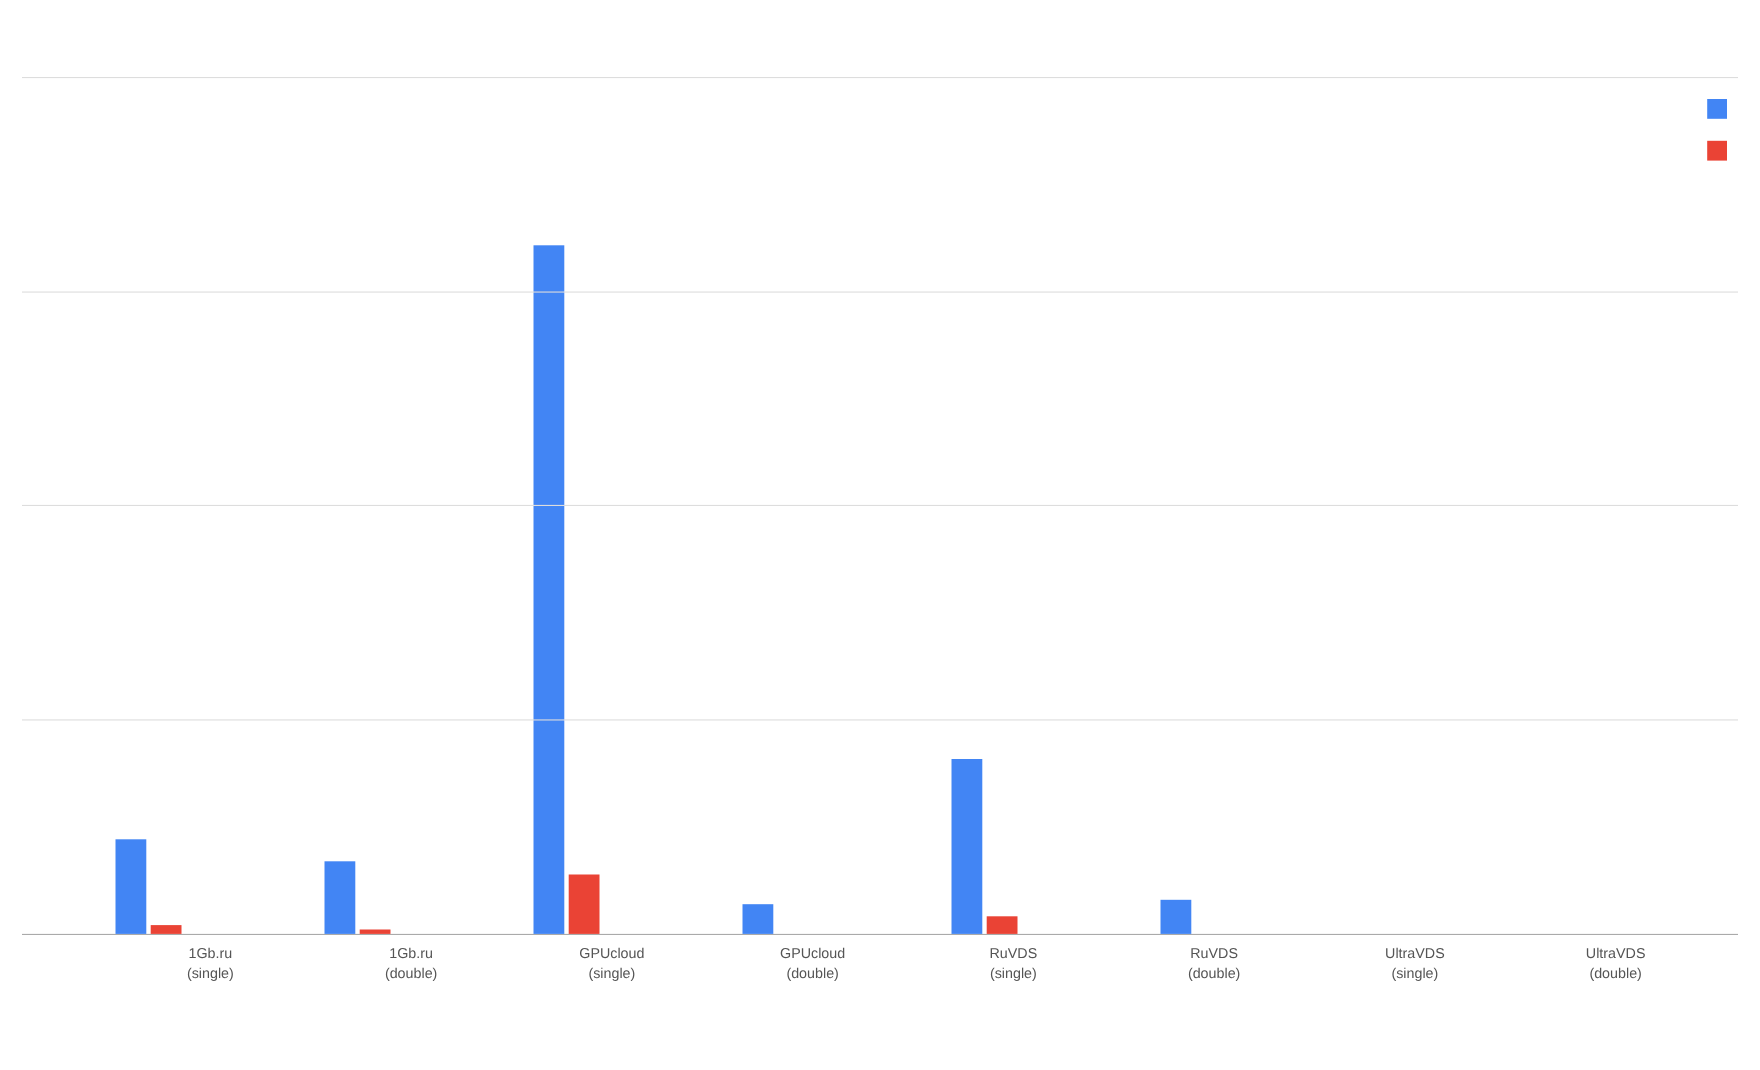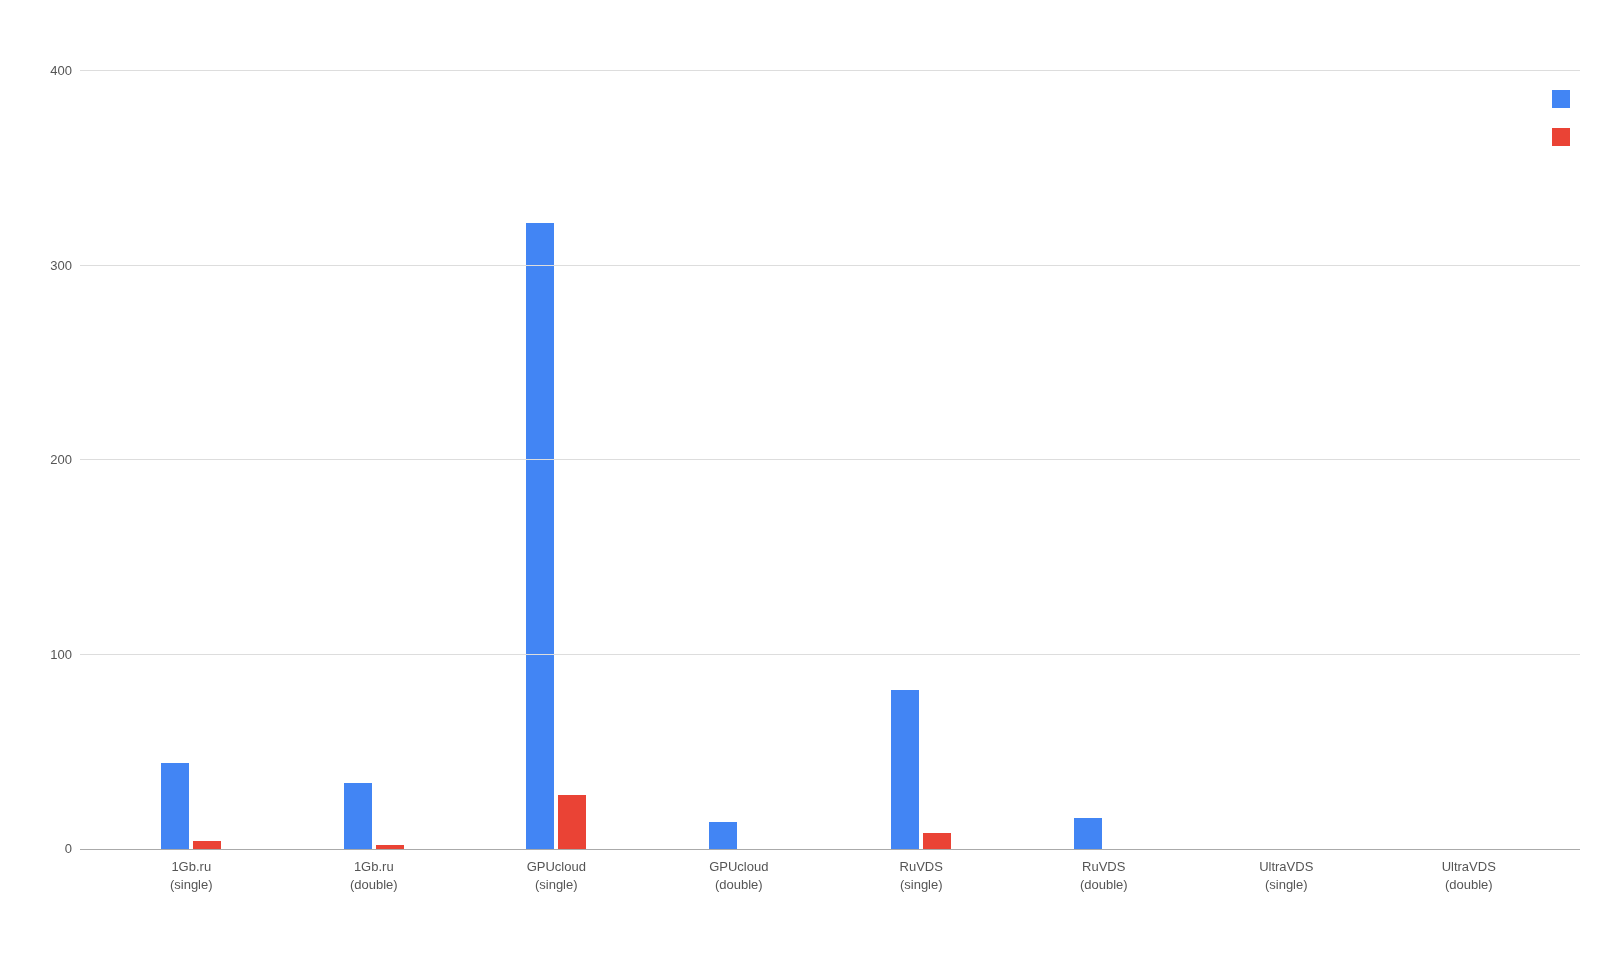--- a/index.html
+++ b/index.html
@@ -124,28 +124,20 @@
       <div class="legend-box legend-box-blue"></div>
       <span></span>
     </div>
     <div class="legend-item">
       <div class="legend-box legend-box-red"></div>
       <span></span>
     </div>
   </div>
 
   <div class="chart-area">
-    <div class="y-axis">
-
-    <div class="y-label" style="top: 0px;">400</div>
-        <div class="y-label" style="top: 194.5px;">300</div>
-        <div class="y-label" style="top: 389px;">200</div>
-        <div class="y-label" style="top: 583.5px;">100</div>
-        <div class="y-label" style="top: 778px;">0</div>
-      </div>
     <div class="plot-area">
 
       <div class="bars-section">
 
       <div class="group">
             <div class="bar bar-blue" title="44" style="height: 85.58px;"></div>
             <div class="bar bar-red" title="4" style="height: 7.78px;"></div>
           </div>
           <div class="group">
             <div class="bar bar-blue" title="34" style="height: 66.13px;"></div>

